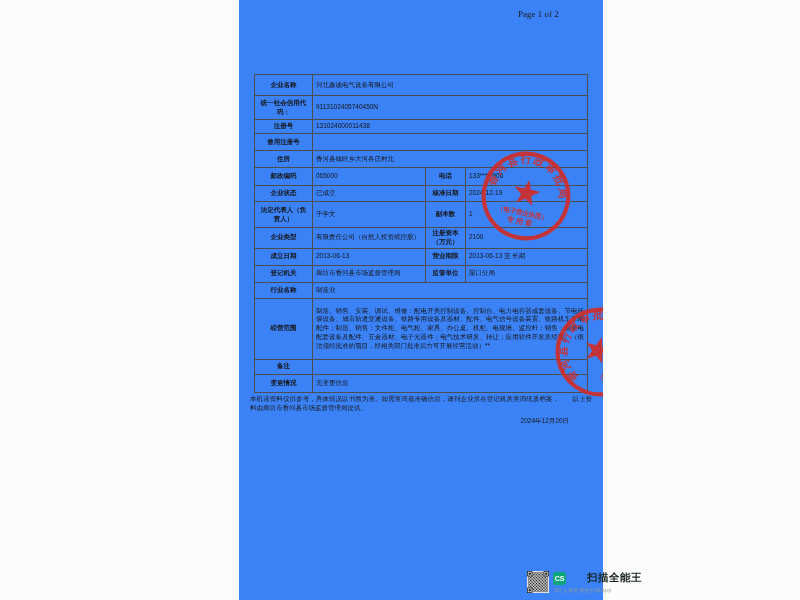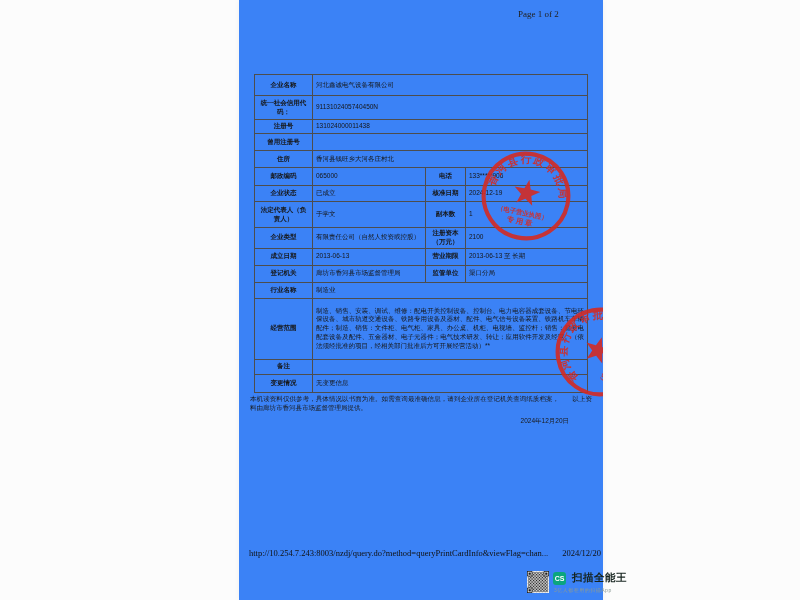--- a/index.html
+++ b/index.html
@@ -58,21 +58,21 @@
   .stamp2{left:315px;top:306px;width:92px;height:92px;transform:rotate(-55deg);}
   
   .cs-mark{position:absolute;left:527px;top:571px;display:flex;}
   .cs-qr{width:22px;height:22px;}
   .cs-right{margin-left:4px;}
   .cs-row{display:flex;align-items:center;}
   .cs-badge{
     width:13px;height:13px;border-radius:3px;background:#0ba57e;
     color:#fff;font-size:7px;font-weight:bold;line-height:13px;text-align:center;
   }
-  .cs-title{margin-left:6px;font-size:10.5px;font-weight:bold;color:#15231e;letter-spacing:.5px;}
+  .cs-title{margin-left:21px;font-size:10.5px;font-weight:bold;color:#15231e;letter-spacing:.5px;}
   .cs-tag{margin-top:2px;margin-left:1px;font-size:5px;color:#8b9a95;letter-spacing:.5px;}
 </style>
 </head>
 <body>
 
 <div class="scan-page">
 
   <div class="page-indicator">Page 1 of 2</div>
 
 
@@ -155,23 +155,20 @@
     <tr class="r14">
       <td class="lbl">变更情况</td>
       <td class="val" colspan="3">无变更信息</td>
     </tr>
   </tbody>
     </table>
 
   <div class="footer-note">本机读资料仅供参考，具体情况以书面为准。如需查询最准确信息，请到企业所在登记机关查询纸质档案，　　以上资料由廊坊市香河县市场监督管理局提供。</div>
   <div class="footer-date">2024年12月20日</div>
 
-  <div class="url-line">
-    <span>http://10.254.7.243:8003/nzdj/query.do?method=queryPrintCardInfo&amp;viewFlag=chan...</span><span class="print-date">2024/12/20</span>
-  </div>
 
   <svg class="stamp stamp1" viewBox="0 0 100 100">
     <circle cx="50" cy="50" r="46" fill="none" stroke="#d8291e" stroke-width="4.5"></circle>
     <path id="arc1" d="M 17 64 A 36 36 0 1 1 83 64" fill="none"></path>
     <text font-size="11.5" font-weight="bold" fill="#d8291e" letter-spacing="2">
       <textPath href="#arc1" startOffset="50%" text-anchor="middle">香河县行政审批局</textPath>
     </text>
     <path fill="#d8291e" d="M50 32 L53.5 42.1 L64.3 42.4 L55.7 48.9 L58.8 59.1 L50 53 L41.2 59.1 L44.3 48.9 L35.7 42.4 L46.5 42.1 Z"></path>
     <text x="50" y="71" font-size="7" font-weight="bold" fill="#d8291e" text-anchor="middle">（电子营业执照）</text>
     <text x="50" y="81" font-size="8" font-weight="bold" fill="#d8291e" text-anchor="middle" letter-spacing="2">专用章</text>

